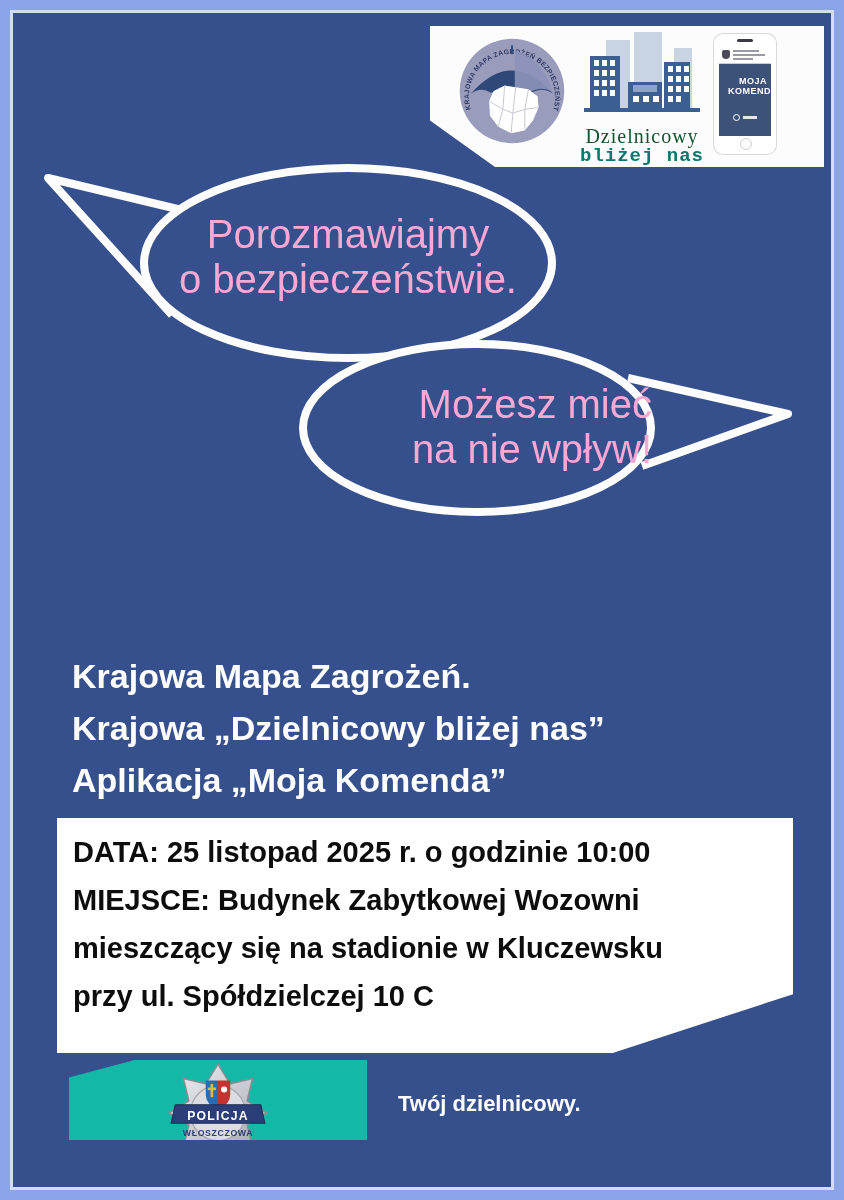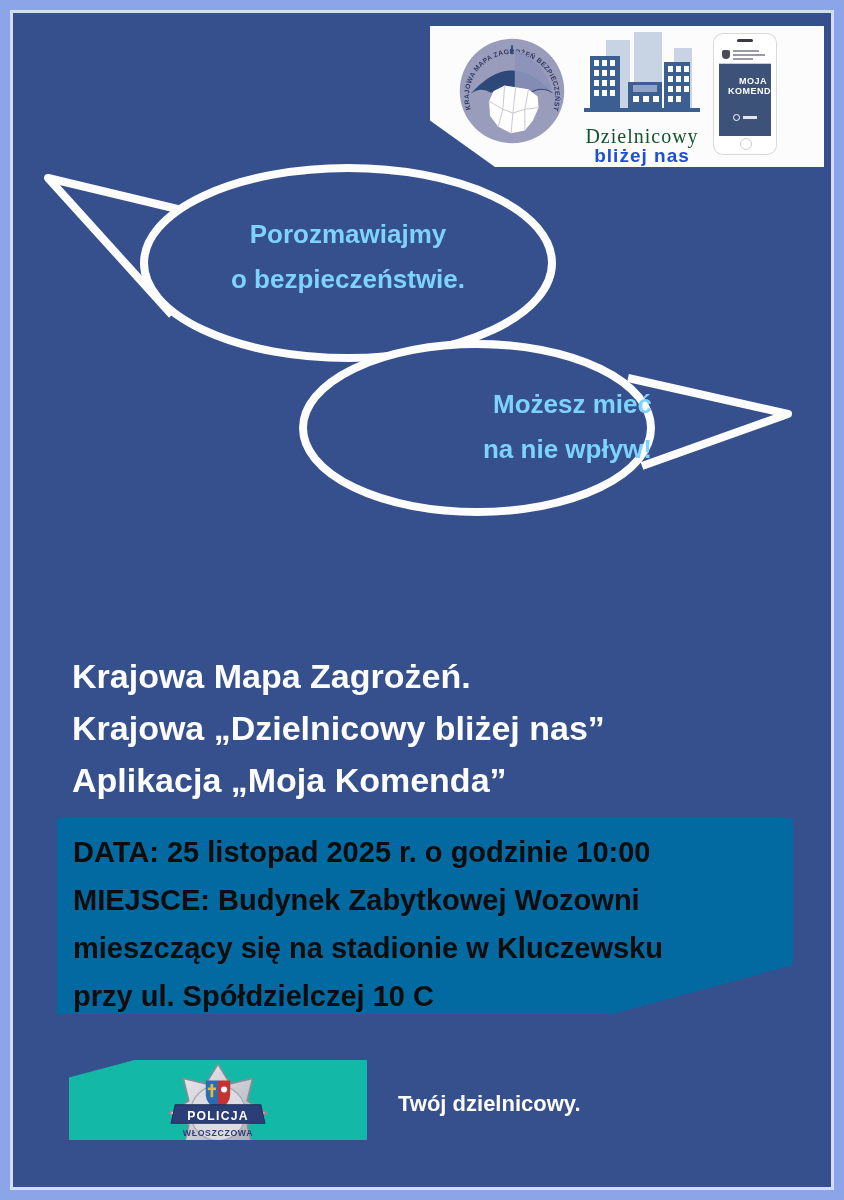--- a/index.html
+++ b/index.html
@@ -12,46 +12,46 @@
     box-sizing:border-box;border:3px solid #d3ddf3;background:#36508d;
   }
   
   .banner{
     position:absolute;left:417px;top:13px;width:394px;height:141px;background:#fcfcfc;
     clip-path:polygon(0 0,100% 0,100% 100%,16.5% 100%,0 67%);
   }
   .kmzb{position:absolute;left:27px;top:10px;width:110px;height:110px;}
   .midlogo{position:absolute;left:146px;top:4px;width:132px;height:136px;text-align:center;}
   .midlogo .l1{font-family:"Liberation Serif",serif;color:#14532d;font-size:20px;line-height:20px;letter-spacing:1px;}
-  .midlogo .l2{font-family:Liberation Sans, sans-serif;color:#1d4ed8;font-size:19px;line-height:20px;font-weight:bold;letter-spacing:1px;}
+  .midlogo .l2{font-family:Liberation Mono, monospace;color:#0f766e;font-size:19px;line-height:20px;font-weight:bold;letter-spacing:1px;}
   .phone{
     position:absolute;left:284px;top:8px;width:62px;height:120px;background:#fff;
     border-radius:9px;box-shadow:0 0 0 1px #d9d9d9;
   }
   .phone .spk{position:absolute;left:50%;top:5px;width:16px;height:3px;margin-left:-8px;background:#3a3a46;border-radius:2px;}
   .phone .scr{position:absolute;left:5px;top:12px;width:52px;height:90px;background:#3d5278;overflow:hidden;}
   .phone .hdr{position:absolute;left:0;top:0;width:52px;height:17px;background:#fff;border-bottom:1px solid #ccc;}
   .phone .eagle{position:absolute;left:3px;top:4px;width:8px;height:9px;background:#4a4a58;border-radius:2px 2px 4px 4px;}
   .phone .hl{position:absolute;left:14px;height:2px;background:#9a9aa6;}
   .phone .app{position:absolute;left:0;top:30px;width:52px;text-align:center;color:#fff;font-weight:bold;font-size:9px;line-height:10px;letter-spacing:.5px;padding-left:8px;}
   .phone .foot{position:absolute;left:0;top:68px;width:52px;display:flex;justify-content:center;align-items:center;gap:3px;}
   .phone .fdot{width:5px;height:5px;border:1px solid #fff;border-radius:50%;}
   .phone .fbar{width:14px;height:3px;background:#fff;opacity:.85;}
   .phone .home{position:absolute;left:50%;bottom:4px;width:10px;height:10px;margin-left:-5px;border:1px solid #cfcfcf;border-radius:50%;}
   
   .bubsvg{position:absolute;left:0;top:0;pointer-events:none;}
-  .bubtext{position:absolute;color:#7dd3fc;font-weight:bold;text-align:center;font-size:26px;line-height:45px;}
+  .bubtext{position:absolute;color:#f9a8d4;font-weight:normal;text-align:center;font-size:40px;line-height:45px;}
   .bub1{left:135px;top:199px;width:400px;}
   .bub2{left:289px;top:369px;width:350px;text-align:right;}
   
   .heading{position:absolute;left:122px;top:549px;color:#fdfdfd;font-size:52px;font-weight:bold;letter-spacing:.5px;}
   .programs{position:absolute;left:59px;top:637px;color:#fdfdfd;font-size:34px;font-weight:bold;line-height:52px;}
   
   .infobox{
-    position:absolute;left:44px;top:805px;width:736px;height:196px;background:#0369a1;
+    position:absolute;left:44px;top:805px;width:736px;height:235px;background:#ffffff;
     clip-path:polygon(0 0,100% 0,100% 75%,75.5% 100%,0 100%);
     color:#0d0d0d;font-size:29px;font-weight:bold;line-height:48px;
     padding:10px 12px 0 16px;box-sizing:border-box;
   }
   
   .policebox{
     position:absolute;left:56px;top:1047px;width:298px;height:80px;background:#14b8a6;
     clip-path:polygon(0 22%,22% 0,100% 0,100% 100%,0 100%);
   }
   .badge{position:absolute;left:97px;top:0px;width:104px;height:106px;}

